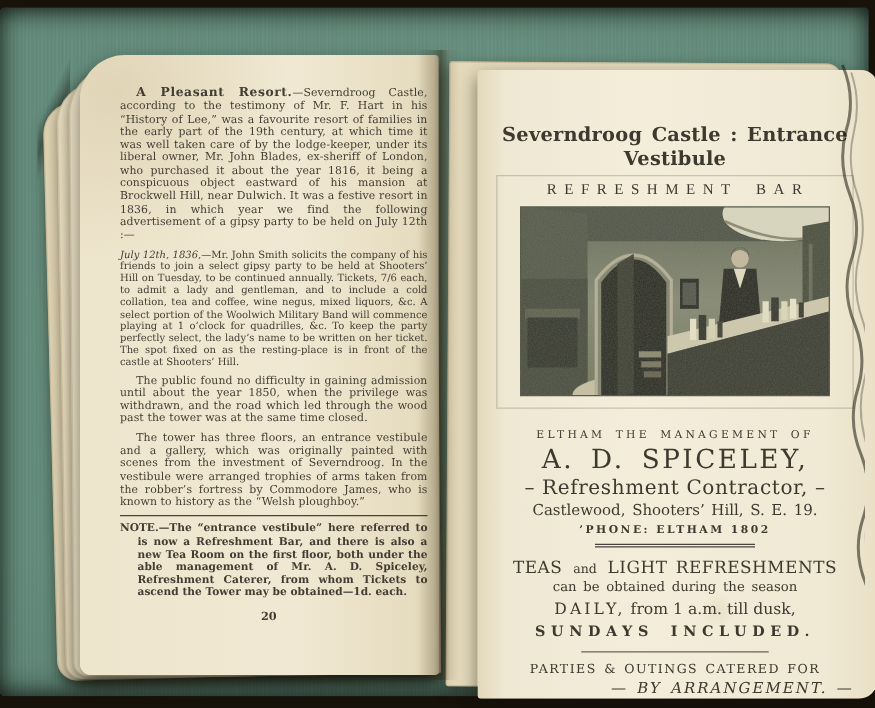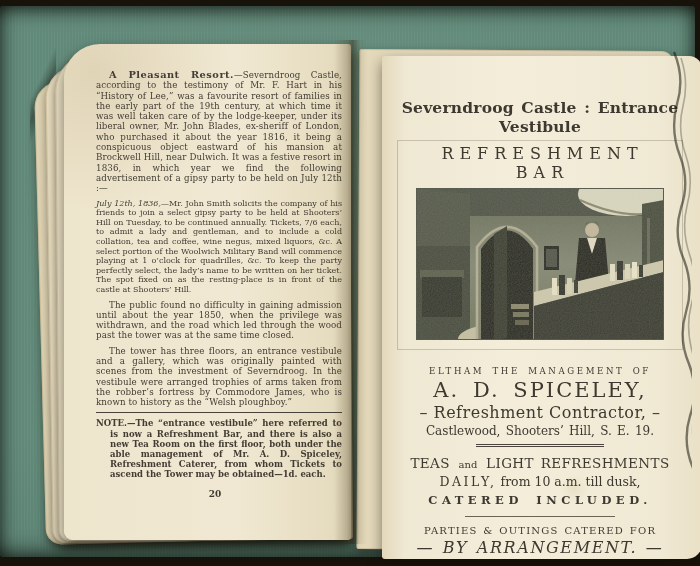--- a/index.html
+++ b/index.html
@@ -60,37 +60,37 @@
   .lp-small { font-size:8px; line-height:9.6px; margin-bottom:5px; }
   .lp-small .lp-ital { font-style:italic; }
   .note-rule { border-top:1.6px solid #48423a; margin:4px 0 5px; }
   .lp-note { font-weight:bold; font-size:8.5px; line-height:10.1px; padding-left:14px; text-indent:-14px; text-align:justify; }
   .lp-pagenum { font-weight:bold; font-size:9px; margin-top:10px; margin-left:-8px; text-align:center; }
 
   
   .rp-content { position:absolute; left:15px; right:19px; top:42px; text-align:center; color:#3e3930; }
   .rp-title { font-size:15.5px; font-weight:bold; letter-spacing:0.2px; word-spacing:2px; }
   .ad-box { border:1px solid rgba(110,100,78,0.30); margin-top:4px; padding:3px 6px 9px; }
-  .rp-banner { font-size:16px; letter-spacing:6px; padding-left:5px; word-spacing:6px; }
+  .rp-banner { font-size:12px; letter-spacing:6px; padding-left:5px; word-spacing:6px;font-family:Liberation Serif, serif; }
   .rp-photo { display:block; margin:6px auto 0; width:248px; height:152px; }
   .rp-mgmt { margin-top:16px; font-size:8.6px; letter-spacing:2.6px; word-spacing:3px; }
   .rp-name { margin-top:2px; font-size:21px; letter-spacing:2px; word-spacing:5px; }
   .rp-role { margin-top:1px; font-size:16px; letter-spacing:0.5px; }
   .rp-addr { margin-top:2px; font-size:12px; word-spacing:1.5px; }
   .rp-phone { margin-top:4px; font-size:8.6px; font-weight:bold; letter-spacing:2px; }
   .double-rule { width:128px; height:3px; border-top:1px solid #4a443c; border-bottom:1px solid #4a443c; margin:6px auto 8px; }
   .rp-teas { font-size:13.5px; word-spacing:2px; letter-spacing:0.4px; }
   .rp-teas .small-and { font-size:10px; letter-spacing:0; padding:0 2px; }
   .rp-season { margin-top:2px; font-size:10.6px; word-spacing:2px; }
   .rp-daily { margin-top:3px; font-size:12.5px; }
   .rp-daily .daily-caps { letter-spacing:2.5px;text-align:right; }
   .rp-sundays { margin-top:4px; font-size:11.5px; font-weight:bold; letter-spacing:4.5px; word-spacing:5px; }
   .thin-rule { width:150px; border-top:1px solid #6b6454; margin:9px auto 0; }
   .rp-parties { margin-top:8px; font-size:10px; letter-spacing:1.2px; word-spacing:1.5px; }
-  .rp-arrange { margin-top:2px; font-style:italic; font-size:16px; letter-spacing:1.6px; word-spacing:2px; }
+  .rp-arrange { margin-top:2px; font-style:italic; font-size:12px; letter-spacing:1.6px; word-spacing:2px;text-align:right; }
 </style>
 </head>
 <body>
 
 <div class="scene">
   <div class="cover"></div>
   <div class="cover-crease"></div>
 
   <svg class="edge-waves" width="26" height="490" viewBox="0 0 26 490">
     <path d="M8,4 q11,26 3,52 q-7,26 3,52 q10,26 1,52 q-8,26 3,52 q10,26 2,52 q-8,26 3,52 q10,26 1,52 q-8,26 3,52 q9,26 2,56" fill="none" stroke="rgba(24,26,16,0.55)" stroke-width="2.4"></path>
@@ -188,25 +188,27 @@
             </g>
             <rect width="248" height="152" fill="none" stroke="#4d5144" stroke-width="2"></rect>
           </g>
         </svg>
       </div>
 
       <div class="rp-mgmt">ELTHAM THE MANAGEMENT OF</div>
       <div class="rp-name">A. D. SPICELEY,</div>
       <div class="rp-role">– Refreshment Contractor, –</div>
       <div class="rp-addr">Castlewood, Shooters’ Hill, S. E. 19.</div>
+      <div class="rp-phone">’PHONE: ELTHAM 1802</div>
       <div class="double-rule"></div>
 
       <div class="rp-teas"><span>TEAS</span> <span class="small-and">and</span> <span>LIGHT REFRESHMENTS</span></div>
-      <div class="rp-daily"><span class="daily-caps">DAILY,</span> <span>from 10 a.m. till dusk,</span></div>
-      <div class="rp-sundays">CATERED INCLUDED.</div>
+      <div class="rp-season">can be obtained during the season</div>
+      <div class="rp-daily"><span class="daily-caps">DAILY,</span> <span>from 1 a.m. till dusk,</span></div>
+      <div class="rp-sundays">SUNDAYS INCLUDED.</div>
 
       <div class="thin-rule"></div>
       <div class="rp-parties">PARTIES &amp; OUTINGS CATERED FOR</div>
       <div class="rp-arrange">—  BY ARRANGEMENT.  —</div>
     </div>
   </div>
 
   <div class="gutter"></div>
 </div>
 

